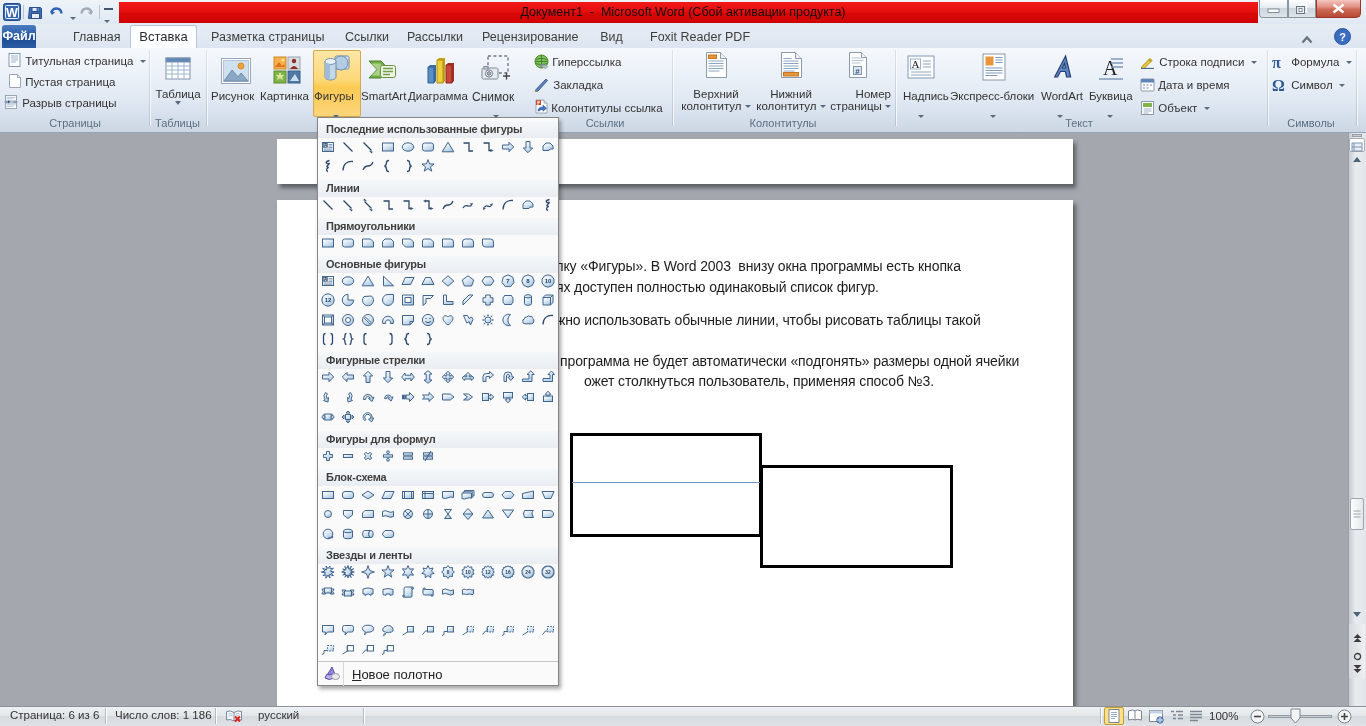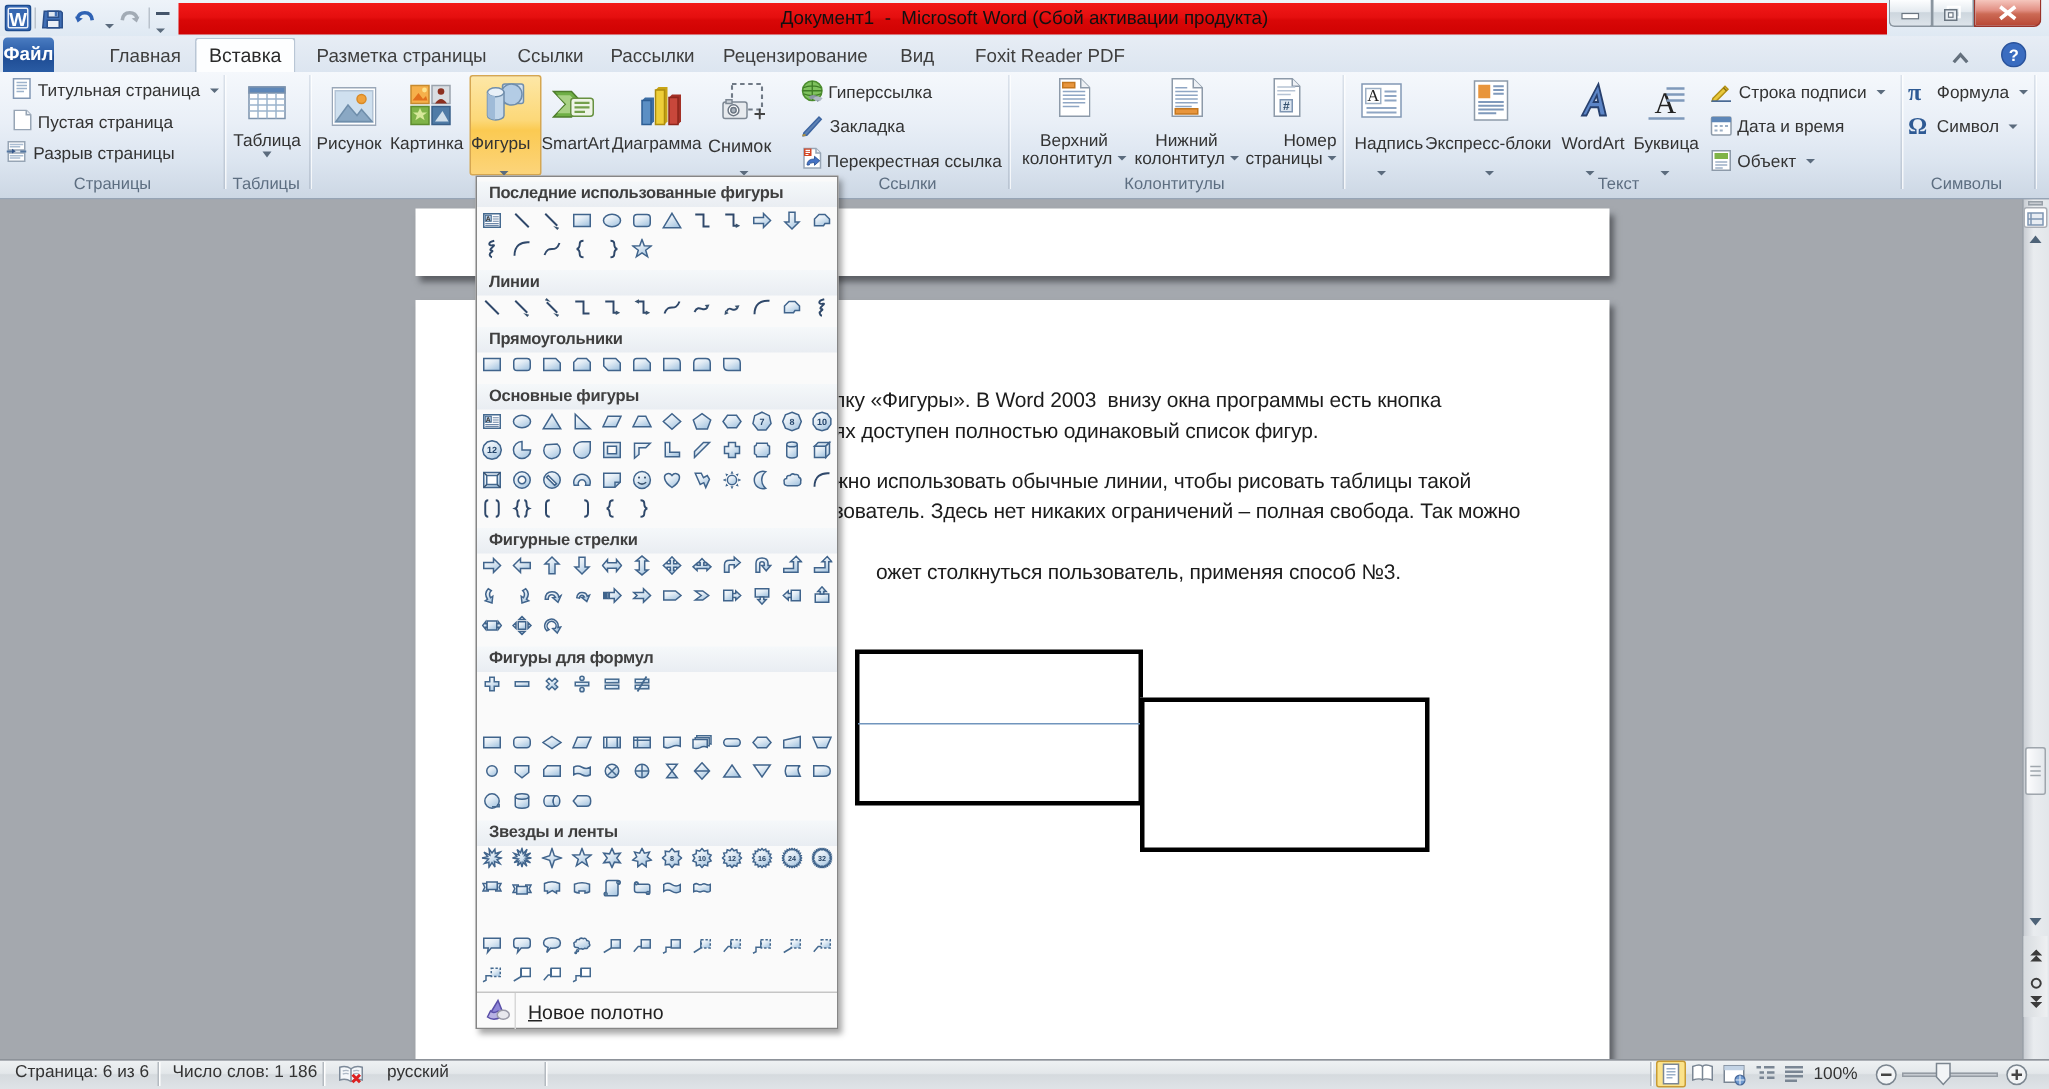--- a/index.html
+++ b/index.html
@@ -231,21 +231,21 @@
 <div class="item3" style="left:534px;top:75px"><svg width="16" height="16" viewBox="0 0 16 16" style="display:block;display:inline-block;vertical-align:-3px">
       <path d="M2,13.5 L12,3 l1.5,1.5 L4,15 l-2.6,0.8 Z" fill="#5d82b4" stroke="#3c64a0"></path>
       <path d="M1,15.5 l2,-0.6" stroke="#b0903c" stroke-width="1.4"></path>
     </svg> <span>Закладка</span></div>
 <div class="item3" style="left:534px;top:98px"><svg width="14" height="15" viewBox="0 0 14 15" style="display:block;display:inline-block;vertical-align:-2px">
       <path d="M2,1 h8 l3,3 v10 h-11 Z" fill="#fff" stroke="#97a5b5"></path>
       <path d="M10,1 v3 h3" fill="#e8edf3" stroke="#97a5b5"></path>
       <rect x="2" y="1" width="5" height="5" fill="#d24726"></rect>
       <path d="M3,2.2 h3 M3,3.6 h3 M3,5 h2" stroke="#fff" stroke-width="0.8"></path>
       <path d="M4,12 q0,-4 5,-4 l0,-1.8 3.5,3 -3.5,3 0,-1.8 q-3.5,0 -3.5,1.6 Z" fill="#4472c4" stroke="#2d5494" stroke-width="0.6"></path>
-    </svg> <span>Перекрестная ссылка</span></div>
+    </svg> <span>Колонтитулы ссылка</span></div>
 <div class="glabel" style="left:560px;width:90px">Ссылки</div>
 <div class="bigbtn" style="left:705px;top:52px;width:22px">
     <svg width="22" height="26" viewBox="0 0 22 26" style="display:block">
       <path d="M1.5,0.5 h14 l6,6 v19 h-20 Z" fill="#fff" stroke="#8d9aa9"></path>
       <path d="M15.5,0.5 v6 h6" fill="#eef1f5" stroke="#8d9aa9"></path>
       <path d="M3.5,9h15 M3.5,11.5h15 M3.5,14h15 M3.5,16.5h15 M3.5,19h11" stroke="#8fa6c4" stroke-width="1.1"></path>
       <rect x="3.5" y="3" width="8" height="3.5" fill="#e8953c" stroke="#c4771f"></rect>
     </svg>
   </div>
 <div class="abs btxt" style="left:681px;top:88px;width:70px;text-align:center">Верхний<br>колонтитул <span class="dd" style="margin-left:0"></span></div>
@@ -325,21 +325,21 @@
 <div class="item3" style="left:1272px;top:75px"><svg width="16" height="15" viewBox="0 0 16 15" style="display:block;display:inline-block;vertical-align:-3px">
       <text x="0" y="13.5" font-size="16" font-weight="bold" font-family="Liberation Serif" fill="#2e5a94">Ω</text>
     </svg> <span>Символ</span> <span class="dd"></span></div>
 <div class="glabel" style="left:1261px;width:100px">Символы</div>
 <div id="doc">
 <div class="page" style="top:6px;height:45px"></div>
 <div class="page" style="top:67px;height:506px"></div>
 <div class="dtext" style="left:556px;top:125px">пку «Фигуры». В Word 2003&nbsp; внизу окна программы есть кнопка</div>
 <div class="dtext" style="left:556px;top:146px">ях доступен полностью одинаковый список фигур.</div>
 <div class="dtext" style="left:556px;top:179px">жно использовать обычные линии, чтобы рисовать таблицы такой</div>
-<div class="dtext" style="left:556px;top:199px">зователь. Здесь нет никаких ограничений – полная свобода. Так можно</div>
+<div class="dtext" style="left:560px;top:220px">программа не будет автоматически «подгонять» размеры одной ячейки</div>
 <div class="dtext" style="left:584px;top:240px">ожет столкнуться пользователь, применяя способ №3.</div>
 <div class="abs" style="left:570px;top:300px;width:192px;height:104px;border:3px solid #000;background:#fff"></div>
 <div class="abs" style="left:572px;top:349px;width:189px;height:1px;background:#7195bd"></div>
 <div class="abs" style="left:760px;top:332px;width:193px;height:103px;border:3px solid #000;background:#fff"></div>
 </div>
 <div id="vscroll"></div>
 <div class="abs" style="left:1352px;top:134px;width:10px;height:3px;background:#c8ccd2;border:1px solid #98a0a8"></div>
 <div class="abs" style="left:1349px;top:138px;width:16px;height:14px;background:#fff;border:1px solid #a9aeb5;border-radius:2px"><svg width="14" height="12" viewBox="0 0 14 12">
       <rect x="2" y="2" width="10" height="8" fill="#e8edf3" stroke="#7e95b2"></rect>
       <path d="M4,2 v8 M2,6 h10" stroke="#7e95b2"></path>
@@ -1039,20 +1039,21 @@
         <rect x="2.5" y="7.8" width="9" height="2.4" stroke="#44698f" stroke-width="1" fill="url(#gf)"></rect>
       </svg>
     </div>
 <div class="ic" style="left:103px;top:331px">
       <svg class="si" viewBox="0 0 14 14">
         <rect x="2.5" y="3.8" width="9" height="2.4" stroke="#44698f" stroke-width="1" fill="url(#gf)"></rect>
         <rect x="2.5" y="7.8" width="9" height="2.4" stroke="#44698f" stroke-width="1" fill="url(#gf)"></rect>
         <path d="M4,12 L10,2" stroke="#44698f" stroke-width="1.2"></path>
       </svg>
     </div>
+<div class="mh" style="top:351px">Блок-схема</div>
 <div class="ic" style="left:3px;top:370px">
       <svg class="si" viewBox="0 0 14 14">
         <rect x="1.5" y="3.5" width="11" height="7" stroke="#40648c" stroke-width="1" fill="url(#gf)"></rect>
       </svg>
     </div>
 <div class="ic" style="left:23px;top:370px">
       <svg class="si" viewBox="0 0 14 14">
         <rect x="1.5" y="3.5" width="11" height="7" rx="2.5" stroke="#40648c" stroke-width="1" fill="url(#gf)"></rect>
       </svg>
     </div>

